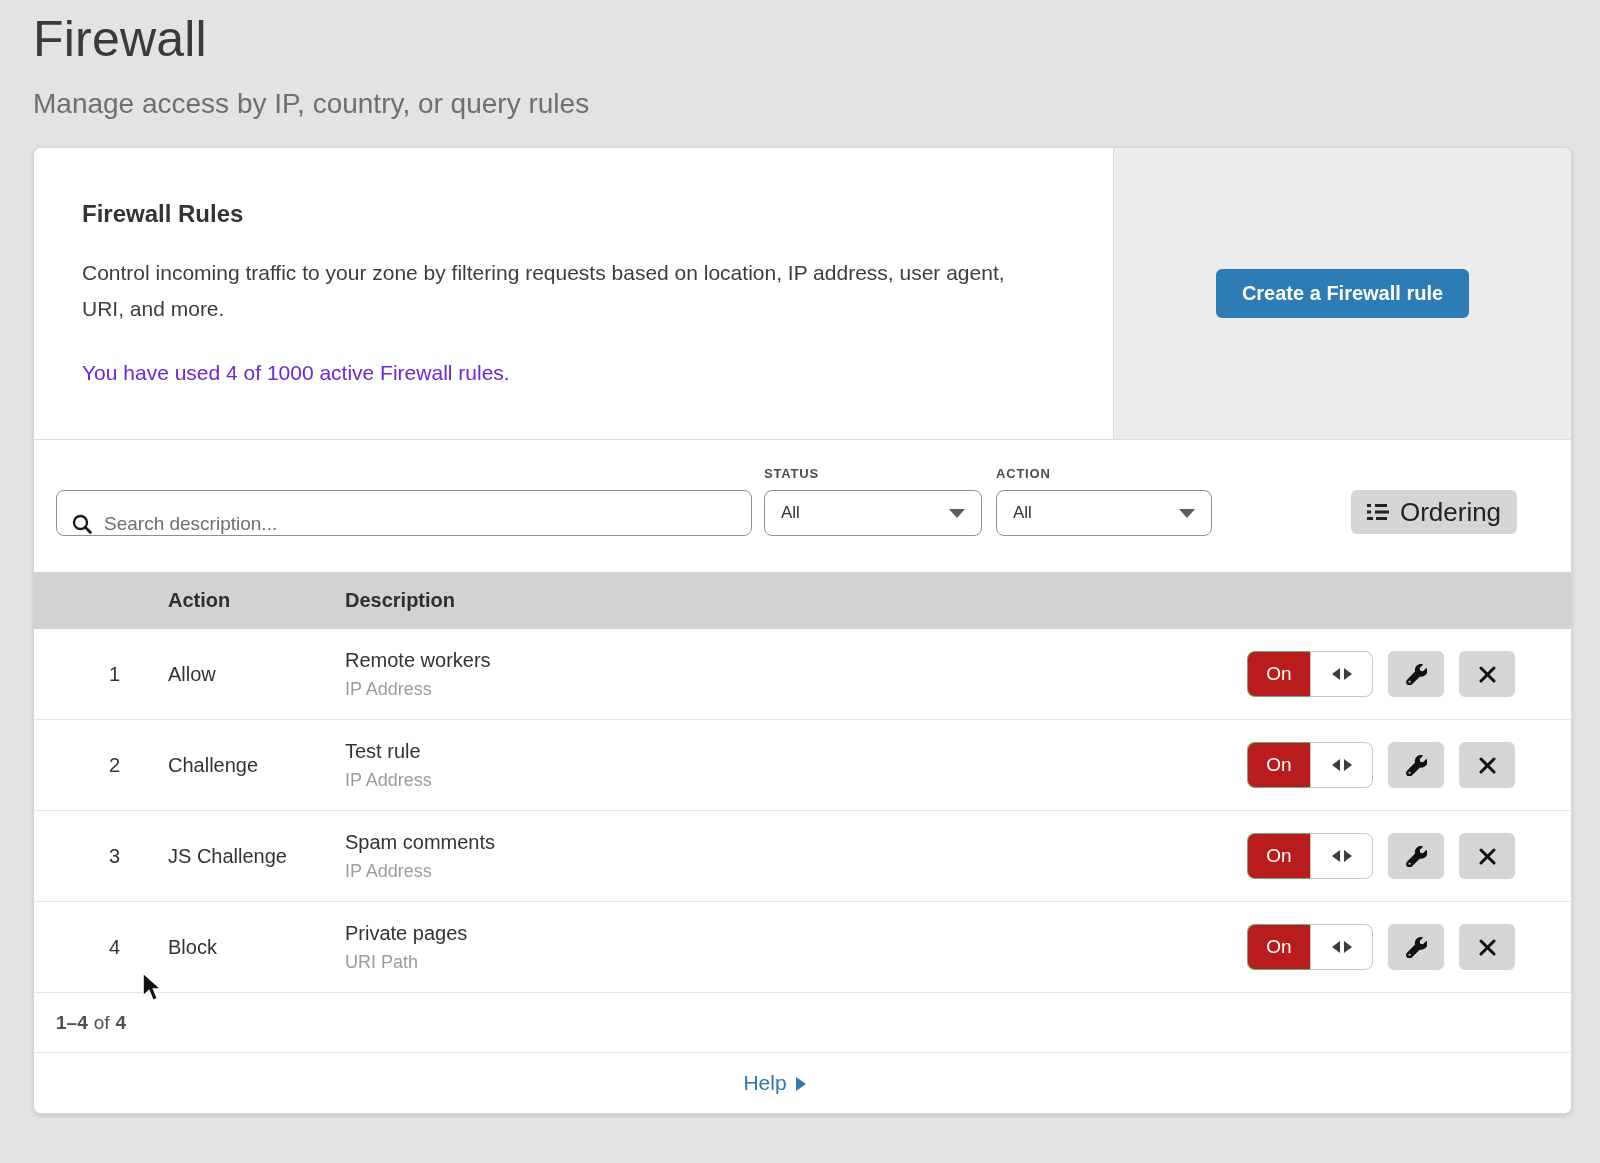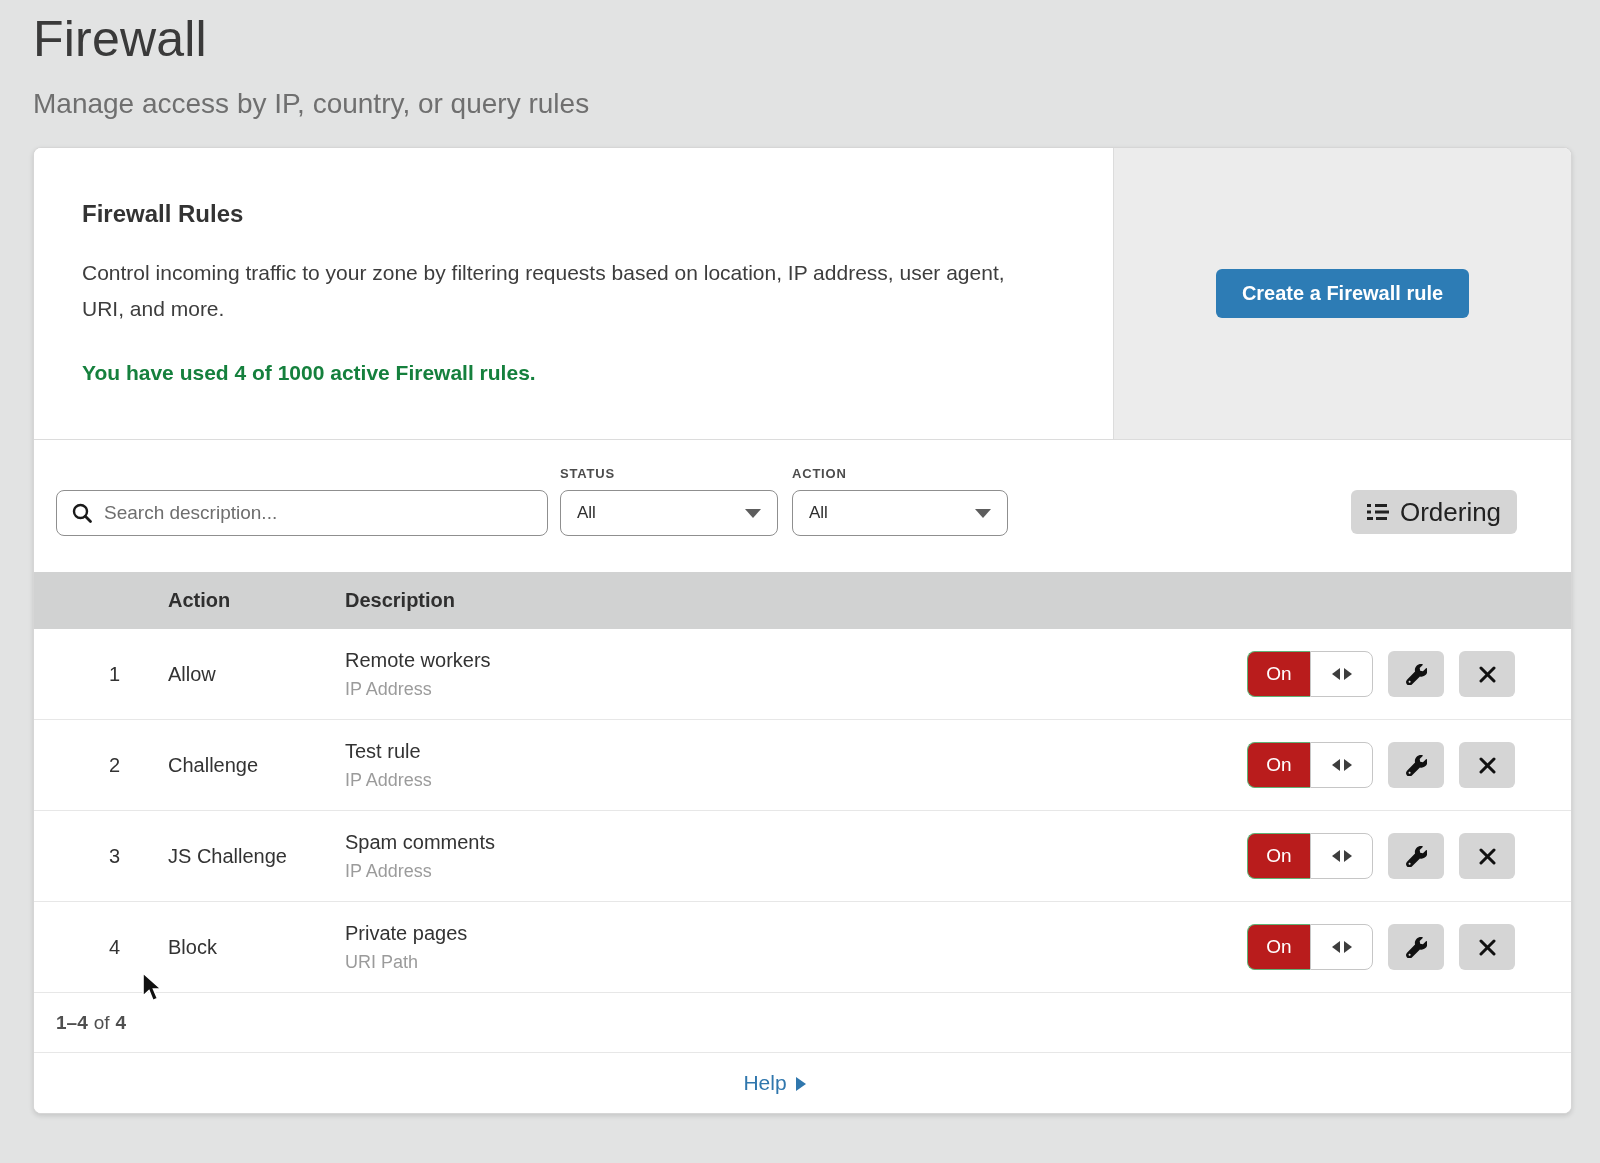--- a/index.html
+++ b/index.html
@@ -25,21 +25,21 @@
     border-radius: 8px;
     box-shadow: 0 2px 5px rgba(0,0,0,0.13);
     overflow: hidden;
   }
 
   
   .card-top { display: flex; height: 291px; }
   .card-top-left { width: 1079px; padding: 52px 48px 0 48px; background: #fff; }
   .card-heading { font-size: 24px; font-weight: 700; color: #333; margin-bottom: 27px; }
   .card-desc { font-size: 21px; color: #3d3d3d; line-height: 1.7; max-width: 948px; margin-bottom: 35px; }
-  .card-usage { font-size: 21px; font-weight: 700; color: #15803d; }
+  .card-usage { font-size: 21px; font-weight: 400; color: #6d28d9; }
   .card-top-right {
     flex: 1; background: #ececec; border-left: 1px solid #dcdcdc;
     display: flex; align-items: center; justify-content: center;
   }
   .create-btn {
     background: #2d7cb5; color: #fff; border: none; border-radius: 6px;
     font-family: inherit; font-size: 20px; font-weight: 700;
     padding: 13px 26px; cursor: pointer;
   }
 
@@ -49,22 +49,22 @@
     padding: 26px 54px 36px 22px;
     display: flex; align-items: flex-end;
     background: #fff;
   }
   .filter-group { display: flex; flex-direction: column; }
   .filter-label {
     font-size: 13px; font-weight: 700; color: #4c4c4c;
     letter-spacing: 0.8px; margin-bottom: 9px;
   }
   .search-box {
-    width: 492px; height: 46px; border: 1px solid #8f8f8f; border-radius: 8px;
-    display: flex; align-items: center; padding: 0 14px; background: #fff;
+    width: 696px; height: 46px; border: 1px solid #8f8f8f; border-radius: 8px;
+    display: flex; align-items: flex-end; padding: 0 14px; background: #fff;
   }
   .search-box svg { flex: none; margin-right: 11px; }
   .search-input {
     border: none; outline: none; flex: 1; font-family: inherit;
     font-size: 19px; color: #444; background: transparent;
   }
   .search-input::placeholder { color: #6e6e6e; }
   .select-box {
     height: 46px; border: 1px solid #8f8f8f; border-radius: 8px; background: #fff;
     display: flex; align-items: center; justify-content: space-between;

